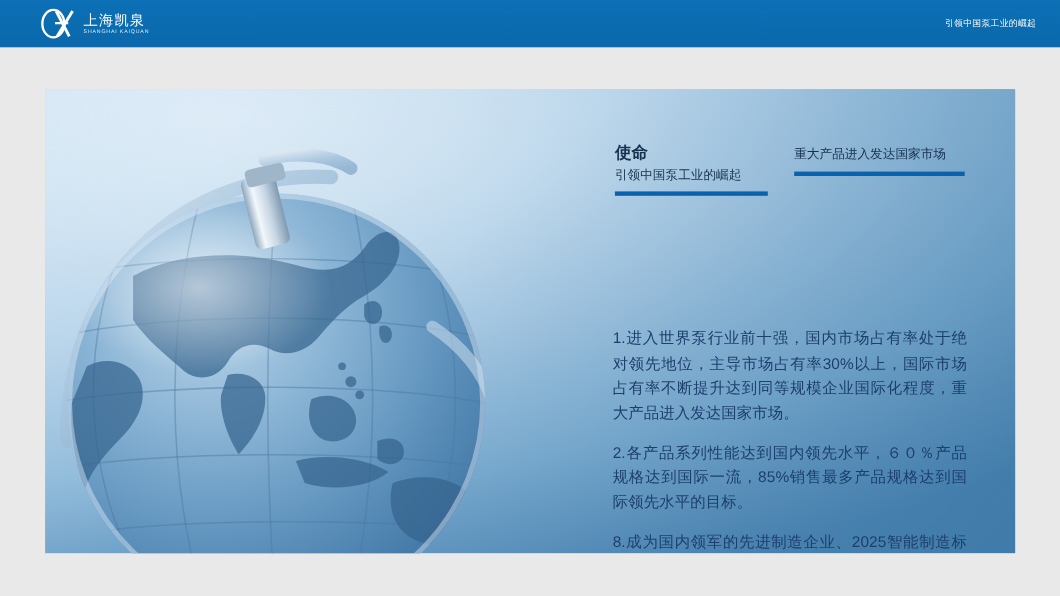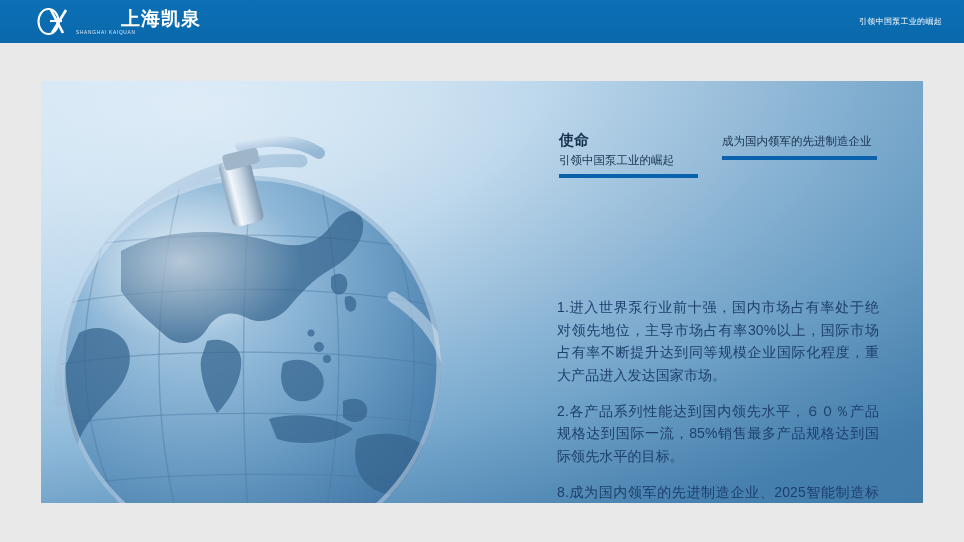--- a/index.html
+++ b/index.html
@@ -27,25 +27,24 @@
     position: absolute;
     left: 36px; top: 7px;
     display: flex;
     align-items: center;
     gap: 6px;
   }
   .logo-mark { width: 34px; height: 30px; display: block; }
   .logo-text { display: flex; flex-direction: column; justify-content: center; line-height: 1; }
   .logo-cn {
     color: #ffffff;
-    font-size: 19px;
-    font-weight: bold;
+    font-size: 13px;
+    font-weight: normal;
     letter-spacing: 1px;
     white-space: nowrap;
-    margin-left: 45px;
   }
   .logo-en {
     color: #dce9f5;
     font-size: 5px;
     letter-spacing: 0.8px;
     margin-top: 2px;
     white-space: nowrap;
     transform: scale(0.95);
     transform-origin: left center;
   }
@@ -265,21 +264,21 @@
 
   <div class="content">
 
     <div class="heading-row">
       <div class="head-block first">
         <div class="head-title">使命</div>
         <div class="head-sub">引领中国泵工业的崛起</div>
         <div class="head-rule"></div>
       </div>
       <div class="head-block second">
-        <div class="head-sub">成为国内领军的先进制造企业</div>
+        <div class="head-sub">重大产品进入发达国家市场</div>
         <div class="head-rule"></div>
       </div>
     </div>
 
     <div class="paras">
       <p class="para">1.进入世界泵行业前十强，国内市场占有率处于绝对领先地位，主导市场占有率30%以上，国际市场占有率不断提升达到同等规模企业国际化程度，重大产品进入发达国家市场。</p>
       <p class="para">2.各产品系列性能达到国内领先水平，６０％产品规格达到国际一流，85%销售最多产品规格达到国际领先水平的目标。</p>
       <p class="para">8.成为国内领军的先进制造企业、2025智能制造标杆企业，并成为国际知名的泵公司。达到国际同等规模企业的制造质量水平。</p>
     </div>
 

